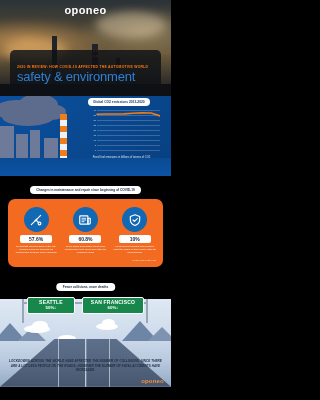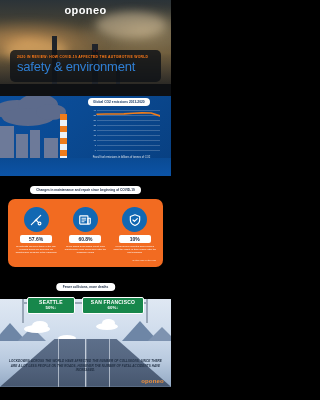--- a/index.html
+++ b/index.html
@@ -22,21 +22,21 @@
   .plume { position:absolute; border-radius:50%; filter:blur(4px); }
   .p1 { left:4px; top:40px; width:64px; height:20px; background:rgba(232,176,104,.55); }
   .p2 { left:96px; top:12px; width:70px; height:26px; background:rgba(226,206,170,.42); }
   .stack-light { position:absolute; width:2px; height:2px; background:#ff3b22; border-radius:50%; }
   .logo-top { position:absolute; left:0; right:0; top:4px; text-align:center;
               color:#fff; font-size:11px; font-weight:700; letter-spacing:.4px; }
   .ground { position:absolute; left:0; bottom:0; width:171px; height:12px; background:#0e1013; }
 
   
   .title-card { position:absolute; left:10px; right:10px; top:50px; background:rgba(14,17,22,.82);
-                border-radius:5px; padding:5px 7px 8px 7px; }
+                border-radius:5px; padding:15px 7px 8px 7px; }
   .kicker { color:#ff7a18; font-size:3.4px; font-weight:700; letter-spacing:.25px;
             white-space:nowrap; line-height:1.2; }
   .main-title { color:#2f7fd4; font-size:13px; font-weight:400; letter-spacing:-.2px;
                 line-height:1.05; margin-top:1px; white-space:nowrap; }
 
   
   .chartsec { position:relative; width:171px; height:80px;
               background:linear-gradient(135deg,#0b4f9e 0%,#0a4a93 40%,#083f80 100%); overflow:hidden; }
   .f-smoke { position:absolute; background:#5d6b8c; border-radius:50%; }
   .sm1 { left:-6px; top:4px; width:46px; height:20px; }

